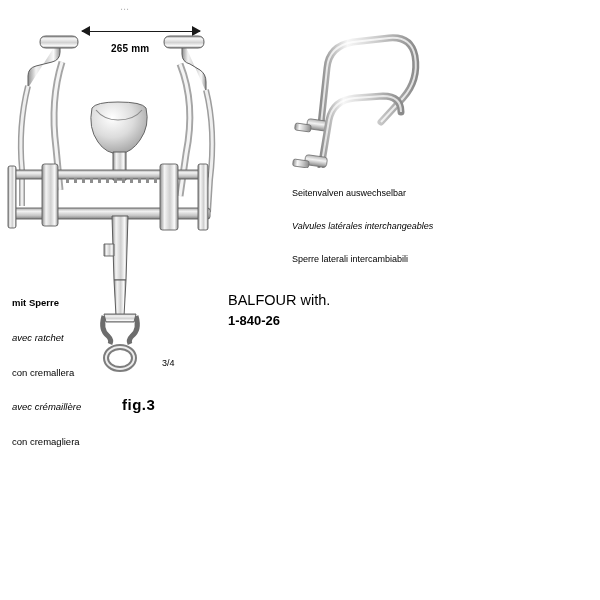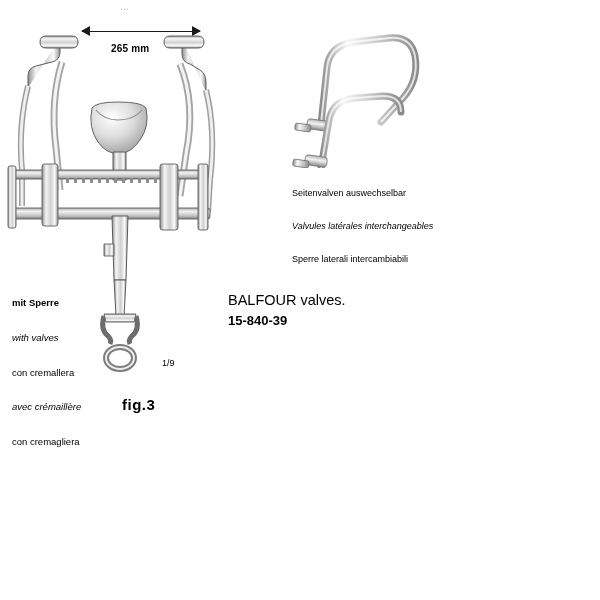--- a/index.html
+++ b/index.html
@@ -242,31 +242,31 @@
       <path d="M36,140 L44,92 Q48,72 70,70 L98,68 Q116,68 116,84"></path>
     </g>
     <g>
       <rect x="20" y="128" width="22" height="10" rx="3" fill="url(#knurl)" stroke="#6f6f6f" stroke-width="0.8" transform="rotate(8 31 133)"></rect>
       <rect x="8" y="132" width="16" height="7" rx="2" fill="url(#vsteel)" stroke="#6f6f6f" stroke-width="0.8" transform="rotate(8 16 135)"></rect>
     </g>
   </svg>
 
   <div class="txt cap-left">
     <div class="l1">mit Sperre</div>
-    <div class="l2">with valves</div>
+    <div class="l2">avec ratchet</div>
     <div class="l3">con cremallera</div>
     <div class="l4">avec crémaillère</div>
     <div class="l5">con cremagliera</div>
   </div>
 
   <div class="txt cap-right">
     <div class="r1">Seitenvalven auswechselbar</div>
     <div class="r4">Valvules latérales interchangeables</div>
     <div class="r5">Sperre laterali intercambiabili</div>
   </div>
 
-  <div class="txt prod-name">BALFOUR valves.</div>
-  <div class="txt prod-code">15-840-39</div>
-
-  <div class="txt scale-note">1/9</div>
+  <div class="txt prod-name">BALFOUR with.</div>
+  <div class="txt prod-code">1-840-26</div>
+
+  <div class="txt scale-note">3/4</div>
   <div class="txt fig-label">fig.3</div>
 
 </div>
 
 </body></html>

